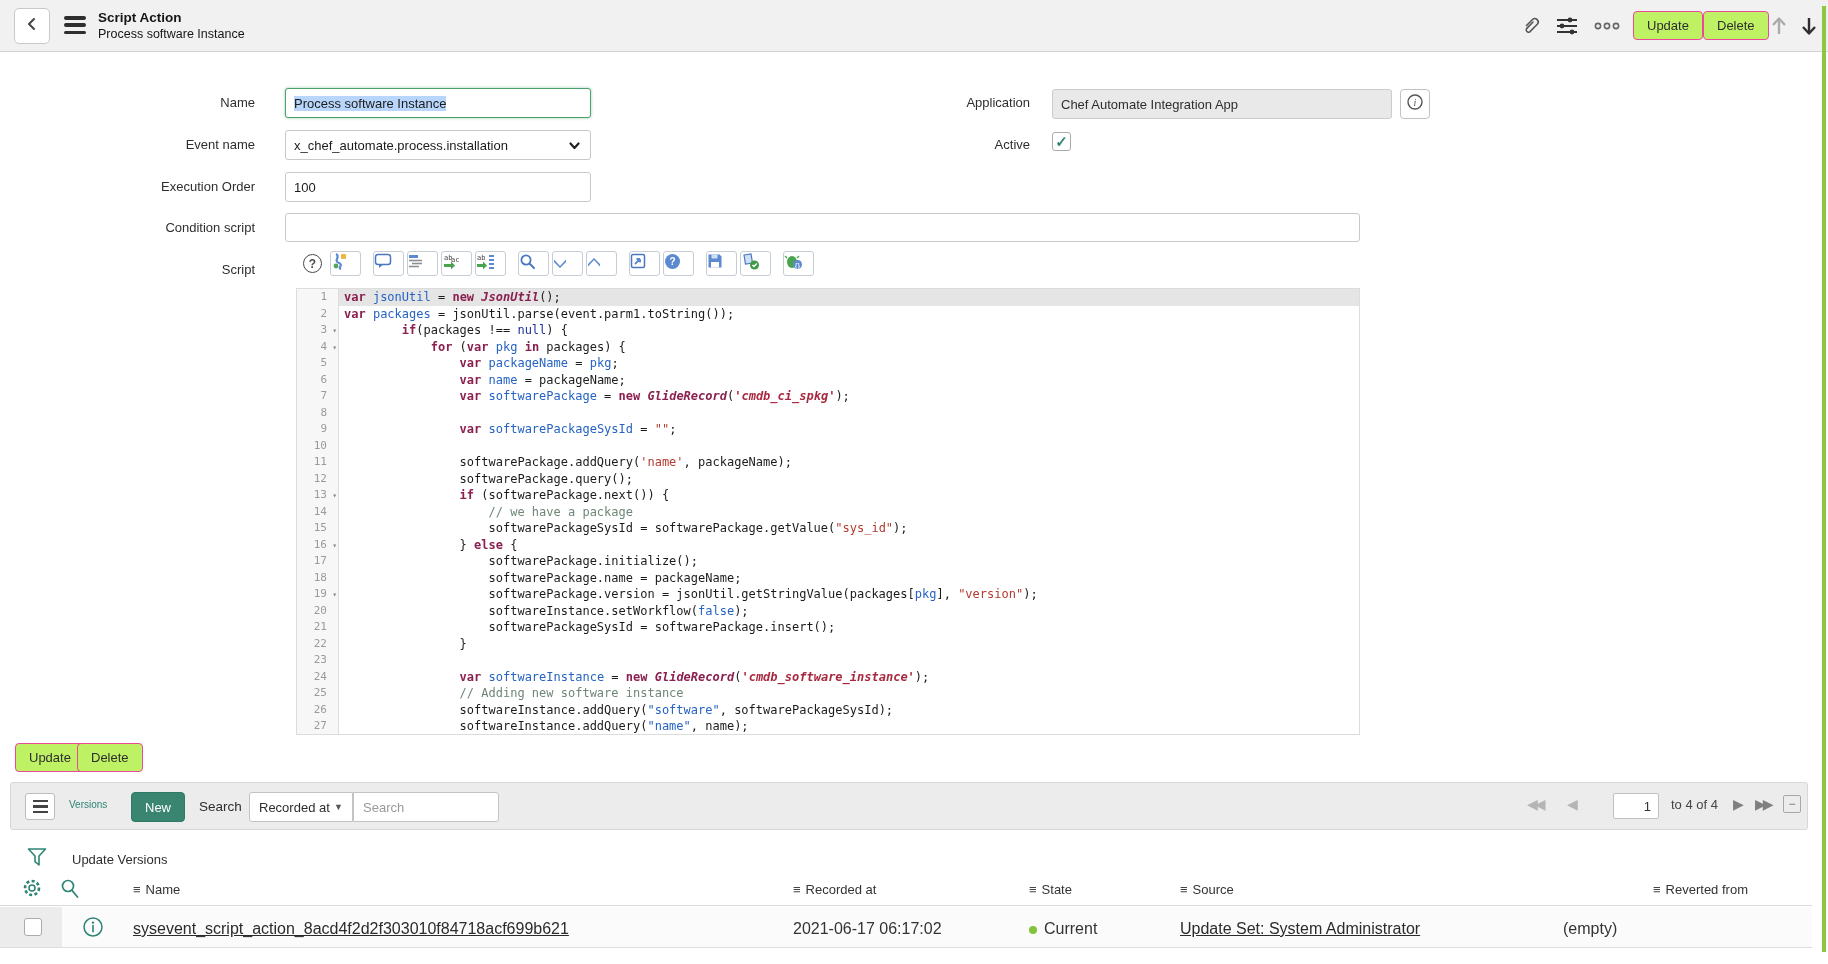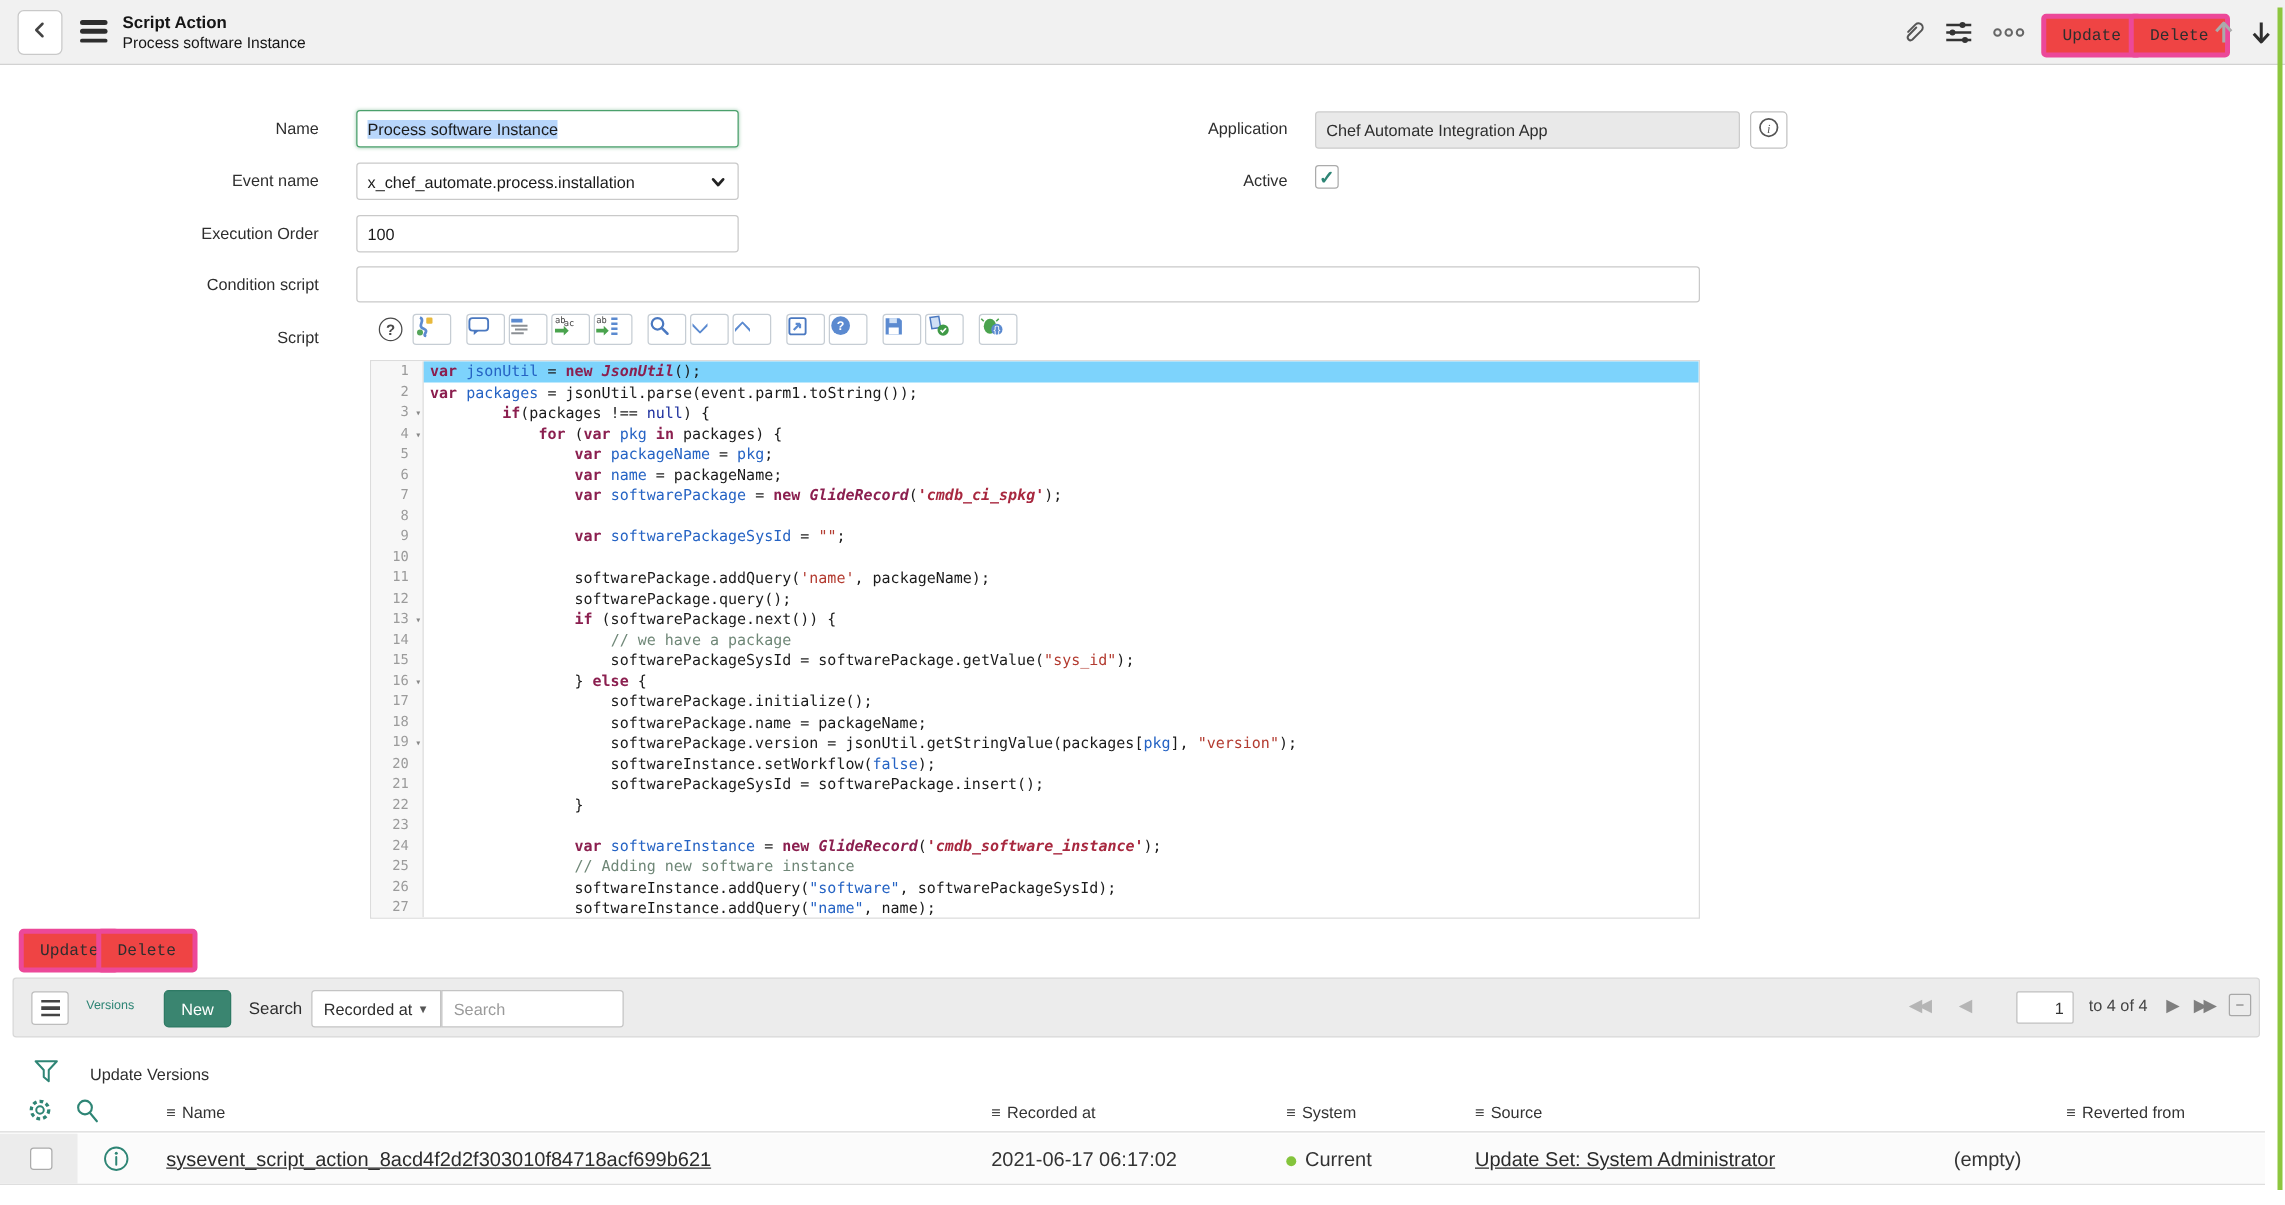--- a/index.html
+++ b/index.html
@@ -8,21 +8,21 @@
 
   
   .topbar { position:absolute; left:0; top:0; width:1828px; height:52px; background:#f1f1f1; border-bottom:1px solid #d2d2d2; }
   .back-btn { position:absolute; left:14px; top:8px; width:36px; height:36px; background:#fff; border:1px solid #c9c9c9; border-radius:5px; display:flex; align-items:center; justify-content:center; cursor:pointer; }
   .burger { position:absolute; left:64px; top:16px; width:22px; height:18px; display:flex; flex-direction:column; justify-content:space-between; cursor:pointer; }
   .burger span { display:block; height:3.5px; background:#2e2e2e; border-radius:2px; }
   .title-block { position:absolute; left:98px; top:9px; line-height:17px; }
   .title-block .t1 { font-size:13.5px; font-weight:bold; color:#161616; }
   .title-block .t2 { font-size:12.5px; color:#161616; }
   .hdr-ico { position:absolute; top:13px; width:26px; height:26px; display:flex; align-items:center; justify-content:center; cursor:pointer; }
-  .btn { background:#ef4444; border:4px solid #ec4899; border-radius:4px; font-size:13px; color:#2e2e2e; padding:6px 13px; cursor:pointer; font-family:Liberation Mono, monospace; }
+  .btn { background:#bef264; border:1px solid #ec4899; border-radius:4px; font-size:13px; color:#2e2e2e; padding:6px 13px; cursor:pointer; font-family:Liberation Sans, sans-serif; }
   .topbar .btn { position:absolute; top:11px; }
   .green-strip { position:absolute; right:2px; top:6px; bottom:12px; width:4px; background:#8dc63f; }
 
   
   .f-label { position:absolute; font-size:13px; color:#2e2e2e; text-align:right; width:200px; }
   .f-input { position:absolute; border:1px solid #c9c9c9; border-radius:3px; background:#fff; font-size:13px; color:#1b1b1b; display:flex; align-items:center; padding:0 8px; }
   .name-input { border:1px solid #4ba06c; box-shadow:0 0 3px rgba(75,160,108,.55); }
   .sel-txt { background:#b8d6fb; }
   .ro { background:#e9e9e9; border-color:#cccccc; color:#2e2e2e; }
   .select-chev { position:absolute; right:9px; top:8px; }
@@ -35,21 +35,21 @@
   .tb-btn { width:31px; height:25px; background:#fff; border:1px solid #c6cdd4; border-radius:3px; display:flex; align-items:center; justify-content:flex-start; margin-right:3px; cursor:pointer; }
   .tb-gap { width:9px; }
 
   
   .editor { position:absolute; left:296px; top:288px; width:1064px; height:447px; border:1px solid #dcdcdc; background:#fff; font-family:"DejaVu Sans Mono", monospace; font-size:12px; overflow:hidden; display:flex; }
   .gutter { width:42px; background:#f7f7f7; border-right:1px solid #ddd; }
   .gut-line { height:16.5px; line-height:16.5px; text-align:right; padding-right:11px; color:#9b9b9b; font-size:11px; position:relative; }
   .fold { position:absolute; right:1px; top:1px; font-size:8px; color:#888; }
   .code { flex:1; }
   .code-line { height:16.5px; line-height:16.5px; white-space:pre; padding-left:5px; color:#1b1b1b; }
-  .code-line.active { background:#7dd3fc; }
+  .code-line.active { background:#e5e5e5; }
   .tok-k { color:#8b1f4f; font-weight:bold; }
   .tok-t { color:#8b1f4f; font-weight:bold; font-style:italic; }
   .tok-d { color:#2563c4; }
   .tok-s { color:#b33b30; }
   .tok-ts { color:#a8283f; font-weight:bold; font-style:italic; }
   .tok-a { color:#2563c4; }
   .tok-n { color:#1d2f9e; }
   .tok-c { color:#6f8777; }
 
   
@@ -405,21 +405,21 @@
   </div>
   <div class="thead-ico" style="left:58px;">
     <svg width="22" height="22" viewBox="0 0 22 22">
         <circle cx="9" cy="9" r="5.5" fill="none" stroke="#2e8575" stroke-width="1.7"></circle>
         <line x1="13.2" y1="13.6" x2="18.5" y2="20" stroke="#2e8575" stroke-width="1.7" stroke-linecap="round"></line>
       </svg>
   </div>
   <div id="thead-cells">
       <div class="th-cell" style="left: 133px;"><span class="glyph">≡</span><span>Name</span></div>
       <div class="th-cell" style="left: 793px;"><span class="glyph">≡</span><span>Recorded at</span></div>
-      <div class="th-cell" style="left: 1029px;"><span class="glyph">≡</span><span>System</span></div>
+      <div class="th-cell" style="left: 1029px;"><span class="glyph">≡</span><span>State</span></div>
       <div class="th-cell" style="left: 1180px;"><span class="glyph">≡</span><span>Source</span></div>
       <div class="th-cell" style="left: 1653px; text-align: right;"><span class="glyph">≡</span><span>Reverted from</span></div>
     </div>
   <div class="thead-rule"></div>
 
   <div class="vrow">
     <div class="cb-cell"></div>
     <div class="checkbox"></div>
     <div class="row-info">
       <svg width="22" height="22" viewBox="0 0 22 22">

